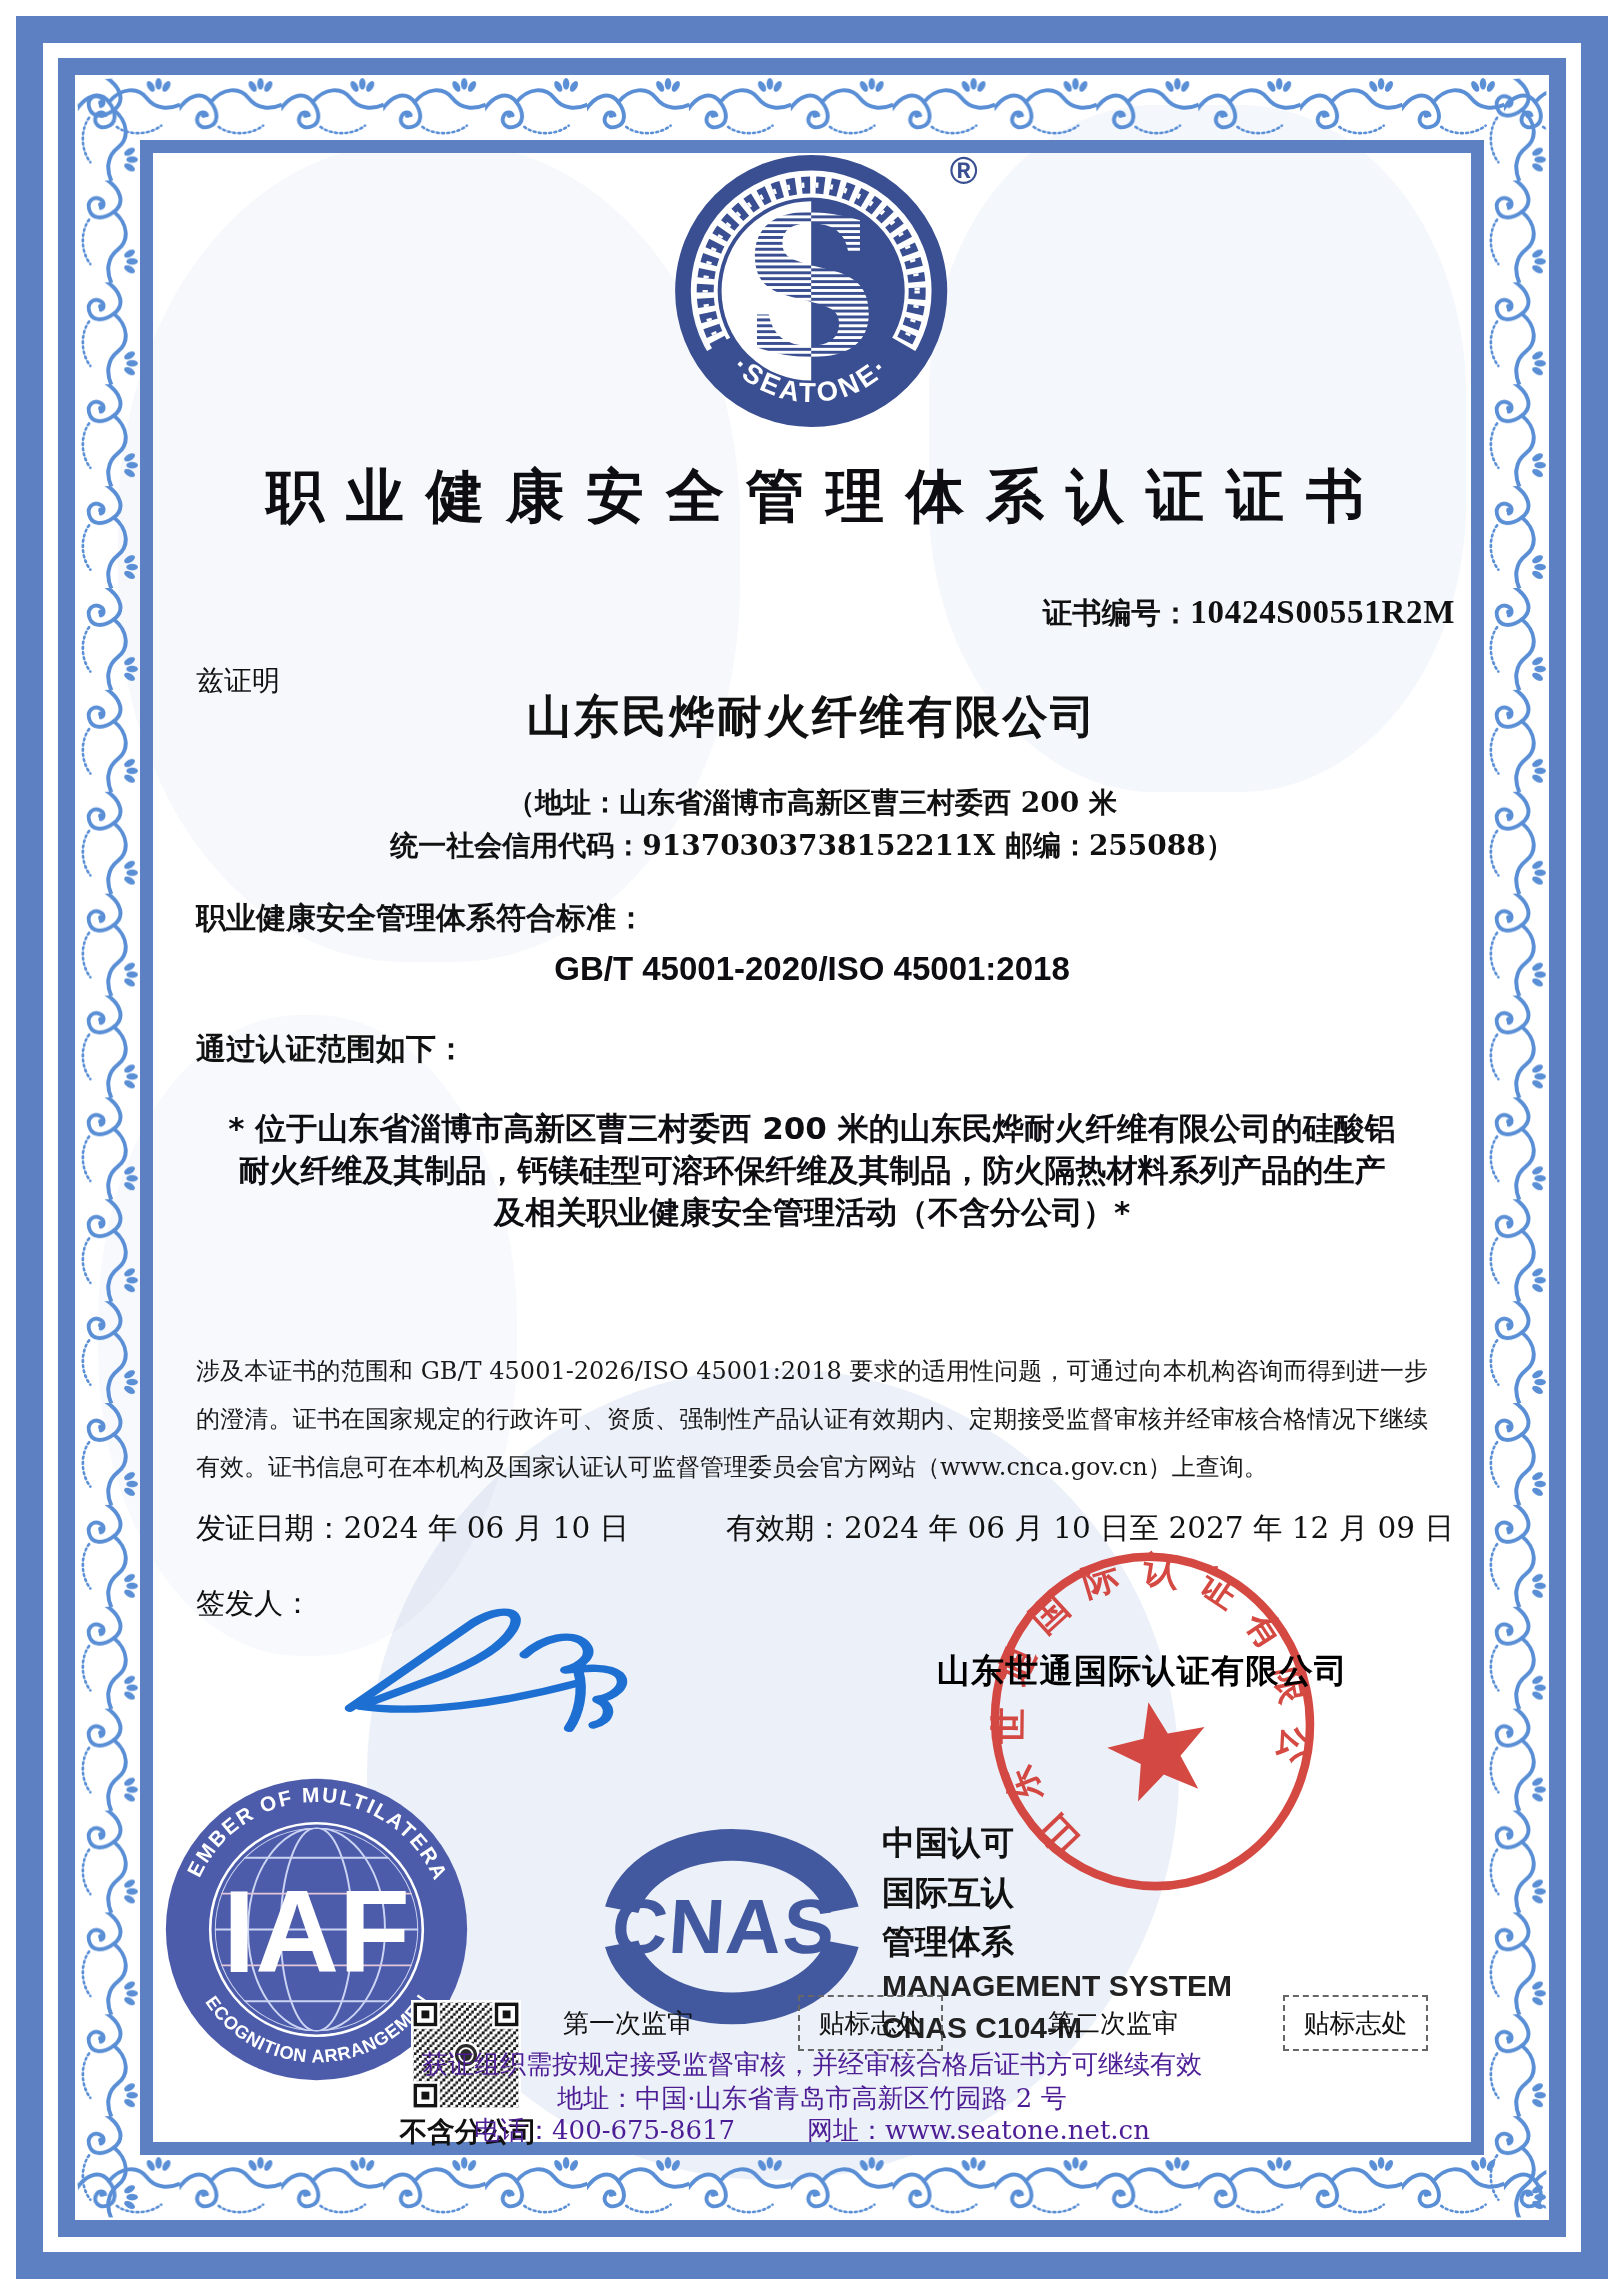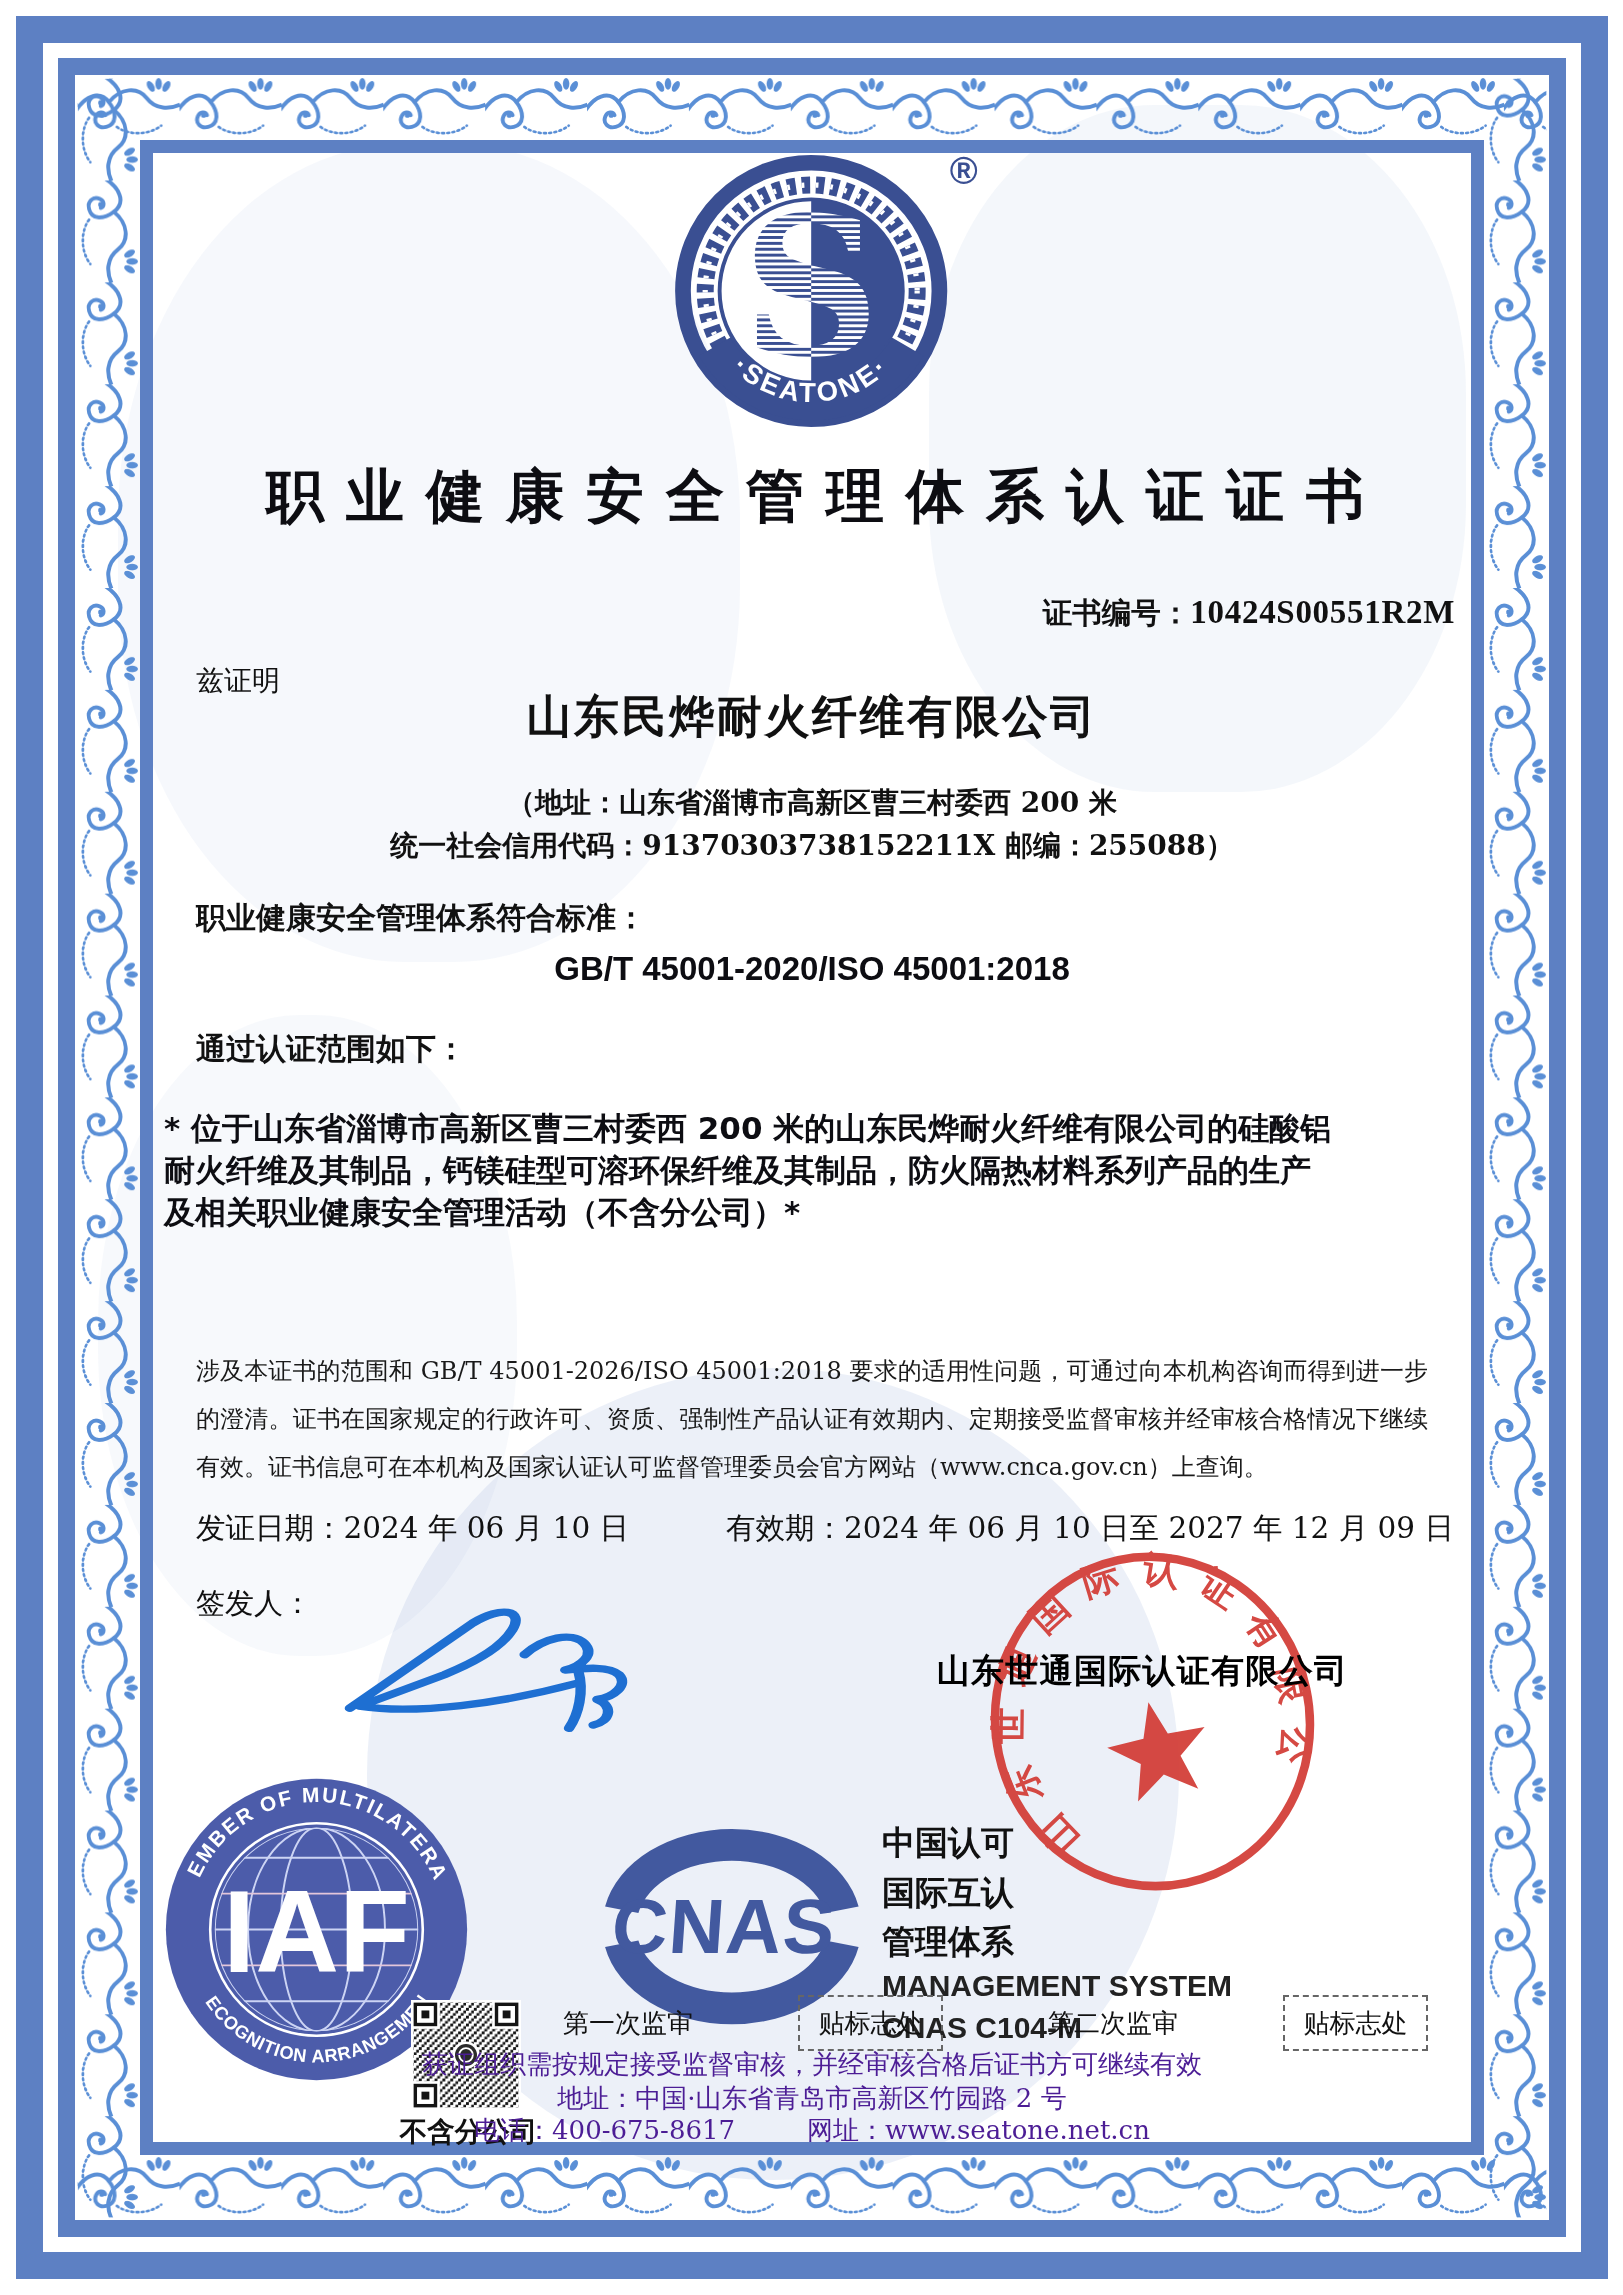--- a/index.html
+++ b/index.html
@@ -20,21 +20,21 @@
   .certno{position:absolute;right:169px;top:594px;white-space:nowrap;}
   .certno .lbl{font-size:29.5px;font-weight:700;}
   .certno .val{font-size:33px;font-weight:700;font-family:"Liberation Serif","DejaVu Serif",serif;letter-spacing:0.7px;}
   .intro{position:absolute;left:196px;top:662px;font-size:28px;}
   .company{top:687px;font-size:45px;font-weight:700;letter-spacing:2.6px;}
   .addr1{top:784px;font-size:28px;font-weight:600;}
   .addr2{top:827px;font-size:28px;font-weight:600;}
   .h-left{position:absolute;left:196px;font-size:30px;font-weight:600;white-space:nowrap;
           font-family:"DejaVu Sans","Liberation Sans",sans-serif;}
   .std{top:950px;font-size:33px;font-weight:700;font-family:"Liberation Sans","DejaVu Sans",sans-serif;color:#0d0d12;}
-  .scope{position:absolute;left:164px;right:164px;top:1107px;text-align:left;
+  .scope{position:absolute;left:164px;right:164px;top:1107px;text-align:center;
          font-family:"DejaVu Sans","Liberation Sans",sans-serif;font-weight:700;font-size:31px;line-height:42px;color:#0d0d12;}
   .legal{position:absolute;left:196px;right:196px;top:1347px;font-size:24px;line-height:48px;
          text-align:justify;color:#1a1a1a;}
   .dates{position:absolute;left:196px;right:170px;top:1509px;font-size:29.5px;display:flex;justify-content:space-between;white-space:nowrap;}
   .signer{position:absolute;left:196px;top:1584px;font-size:29px;}
   .issuer-line{position:absolute;left:920px;width:445px;top:1649px;text-align:center;
                font-size:33px;font-weight:600;letter-spacing:1.3px;white-space:nowrap;color:#000;}
   .cnas-cn{position:absolute;left:882px;font-size:33px;font-weight:600;white-space:nowrap;}
   .cnas-en{position:absolute;left:882px;font-size:30px;font-weight:700;white-space:nowrap;
            font-family:"Liberation Sans","DejaVu Sans",sans-serif;color:#222;}

